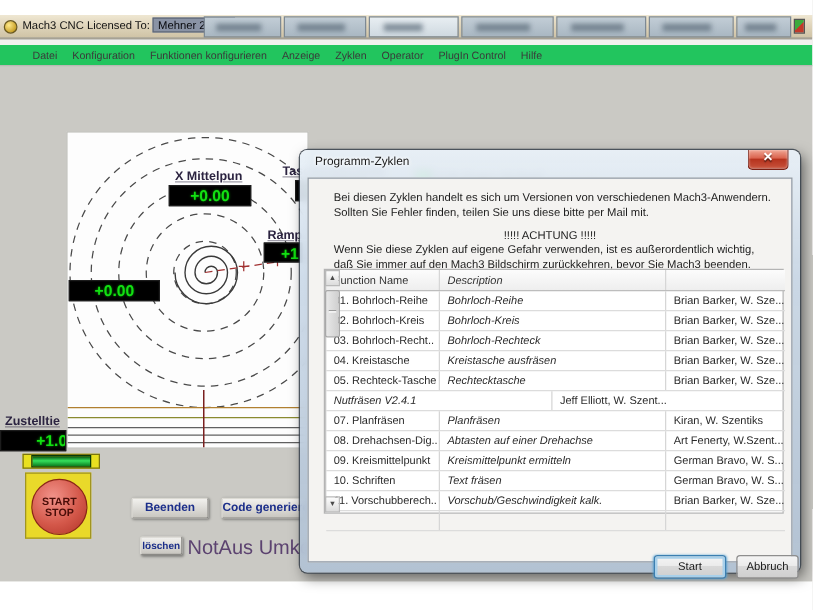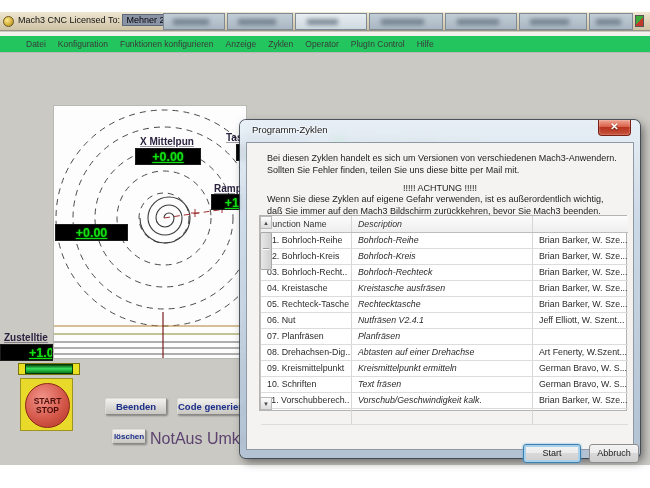--- a/index.html
+++ b/index.html
@@ -34,21 +34,21 @@
 
   
   .content { position:absolute; left:0; top:41px; width:650px; height:412px; background:#cac9c4; }
 
   
   .tpanel { position:absolute; left:53px; top:52px; width:194px; height:254px; background:#fdfdfd; border:1px solid #b9b9b4; }
 
   
   .flabel { position:absolute; font-size:10px; font-weight:bold; color:#2b2340; white-space:nowrap; text-decoration:underline; text-decoration-color:rgba(43,35,64,.45); }
   .dro { position:absolute; background:#000; color:#12e012; font-weight:bold; font-size:12.5px;
-    text-align:center; line-height:16px; text-shadow:0 0 2px rgba(0,255,0,.6); border:1px solid #1c1c1c; overflow:hidden; white-space:nowrap;text-decoration:underline; }
+    text-align:center; line-height:16px; text-shadow:0 0 2px rgba(0,255,0,.6); border:1px solid #1c1c1c; overflow:hidden; white-space:nowrap; }
 
   
   .led { position:absolute; width:13px; height:13px; border:1px solid #4a4a4a; }
   .led.on { background:radial-gradient(circle at 40% 35%, #7cff7c, #00c800 70%); }
   .led.off { background:#0c2e10; }
   .dirbtn { position:absolute; height:14px; background:linear-gradient(180deg,#e9e7e2,#c9c6c0);
     border:1px solid #8f8d88; border-radius:2px; font-size:8px; font-weight:bold; color:#111;
     text-align:center; line-height:12px; white-space:nowrap; overflow:hidden; box-shadow:inset 0 1px 0 #fff; }
 
   
@@ -269,27 +269,27 @@
             <div class="gc c0">04. Kreistasche</div>
             <div class="gc c1">Kreistasche ausfräsen</div>
             <div class="gc c2">Brian Barker, W. Sze...</div>
           </div>
           <div class="grow">
             <div class="gc c0">05. Rechteck-Tasche</div>
             <div class="gc c1">Rechtecktasche</div>
             <div class="gc c2">Brian Barker, W. Sze...</div>
           </div>
           <div class="grow">
-            <div class="gc c0">06. Nut</div>
             <div class="gc c1">Nutfräsen V2.4.1</div>
             <div class="gc c2">Jeff Elliott, W. Szent...</div>
           </div>
           <div class="grow">
             <div class="gc c0">07. Planfräsen</div>
             <div class="gc c1">Planfräsen</div>
+            <div class="gc c2">Kiran, W. Szentiks</div>
           </div>
           <div class="grow">
             <div class="gc c0">08. Drehachsen-Dig..</div>
             <div class="gc c1">Abtasten auf einer Drehachse</div>
             <div class="gc c2">Art Fenerty, W.Szent...</div>
           </div>
           <div class="grow">
             <div class="gc c0">09. Kreismittelpunkt</div>
             <div class="gc c1">Kreismittelpunkt ermitteln</div>
             <div class="gc c2">German Bravo, W. S...</div>

